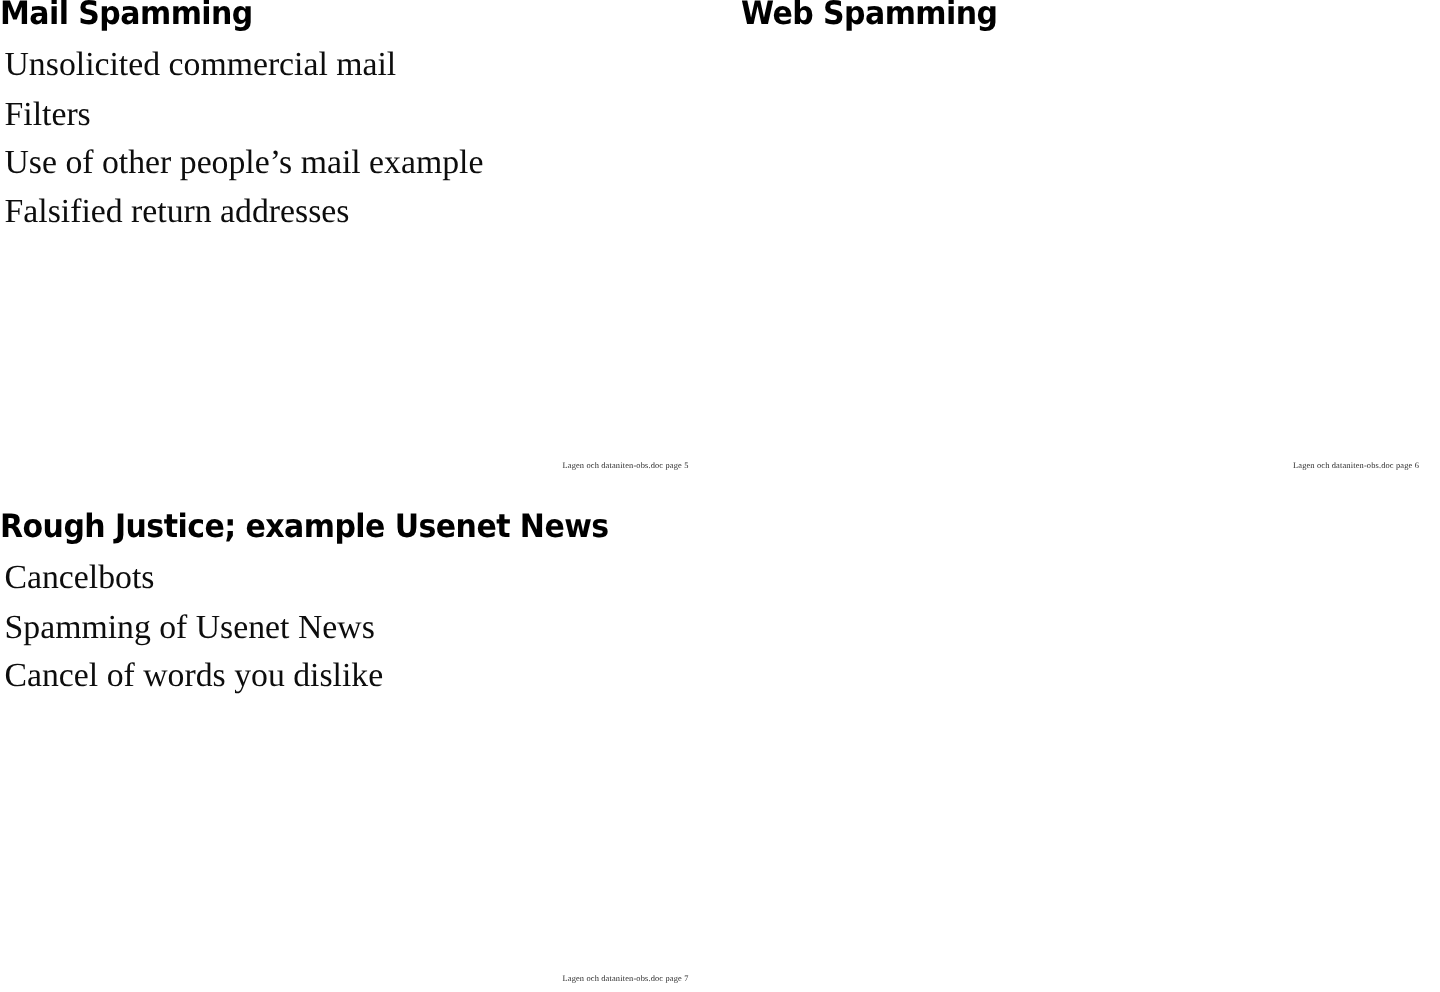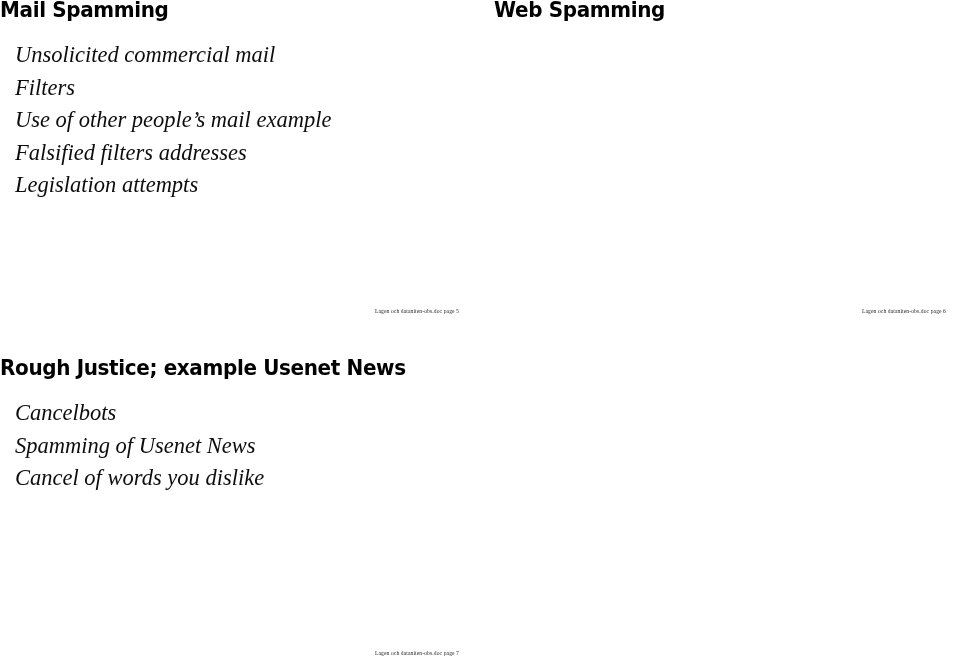--- a/index.html
+++ b/index.html
@@ -17,42 +17,41 @@
     -webkit-font-smoothing: antialiased;
   }
 
   
   .slide {
     position: absolute;
   }
 
   #slide-mail   { left: 0px;   top: -4px;  width: 470px; }
   #slide-web    { left: 494px; top: -4px;  width: 460px; }
-  #slide-usenet { left: 0px;   top: 354px; width: 470px; }
+  #slide-usenet { left: 0px;   top: 338px; width: 470px; }
 
   
   .slide-heading {
     font-family: "DejaVu Sans", "Liberation Sans", sans-serif;
     font-weight: bold;
     font-size: 21.5px;
     line-height: 28px;
     letter-spacing: -0.4px;
     color: #000000;
     margin: 0;
     white-space: nowrap;
     transform: scaleX(0.93);
     transform-origin: left center;
   }
 
   
   .slide-lines {
     list-style: none;
-    margin: 15px;
+    margin: 3px;
     padding: 0;
-    font-style: italic;
   }
   .slide-line {
     font-family: "Liberation Serif", "DejaVu Serif", serif;
     font-size: 22.5px;
     line-height: 32.6px;
     color: #0d0d0d;
     white-space: nowrap;
   }
 
   
@@ -71,22 +70,21 @@
 </style>
 </head>
 <body>
 
 <section class="slide" id="slide-mail">
   <h1 class="slide-heading">Mail Spamming</h1>
   <ul class="slide-lines">
     <li class="slide-line">Unsolicited commercial mail</li>
     <li class="slide-line">Filters</li>
     <li class="slide-line">Use of other people’s mail example</li>
-    <li class="slide-line">Falsified filters addresses</li>
-    <li class="slide-line">Legislation attempts</li>
+    <li class="slide-line">Falsified return addresses</li>
   </ul>
 </section>
 
 <section class="slide" id="slide-web">
   <h1 class="slide-heading">Web Spamming</h1>
 </section>
 
 <section class="slide" id="slide-usenet">
   <h1 class="slide-heading">Rough Justice; example Usenet News</h1>
   <ul class="slide-lines">

